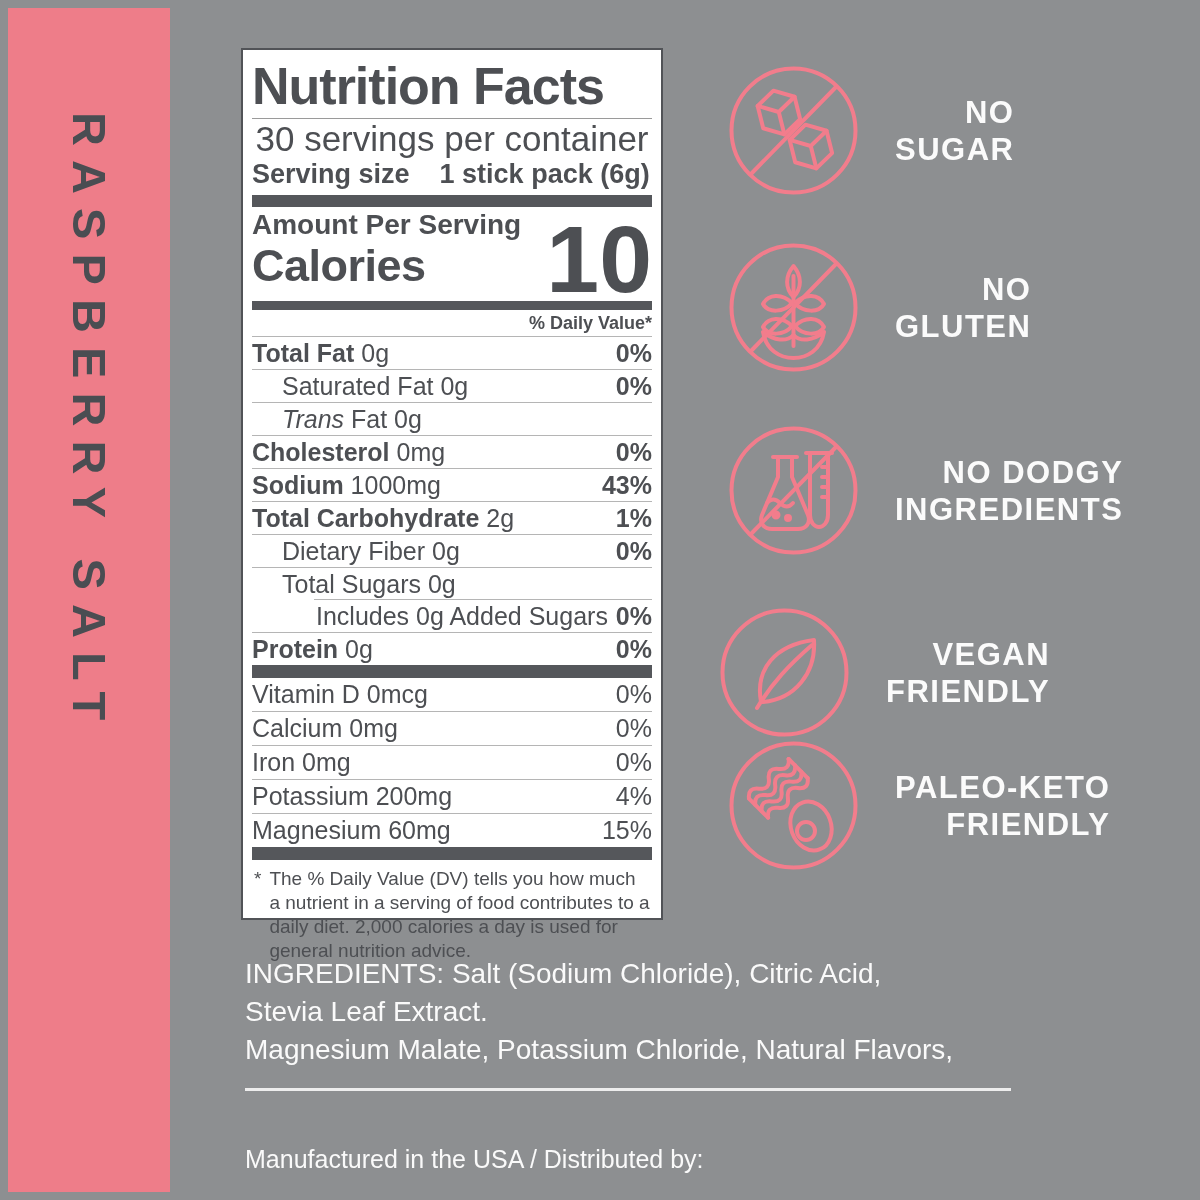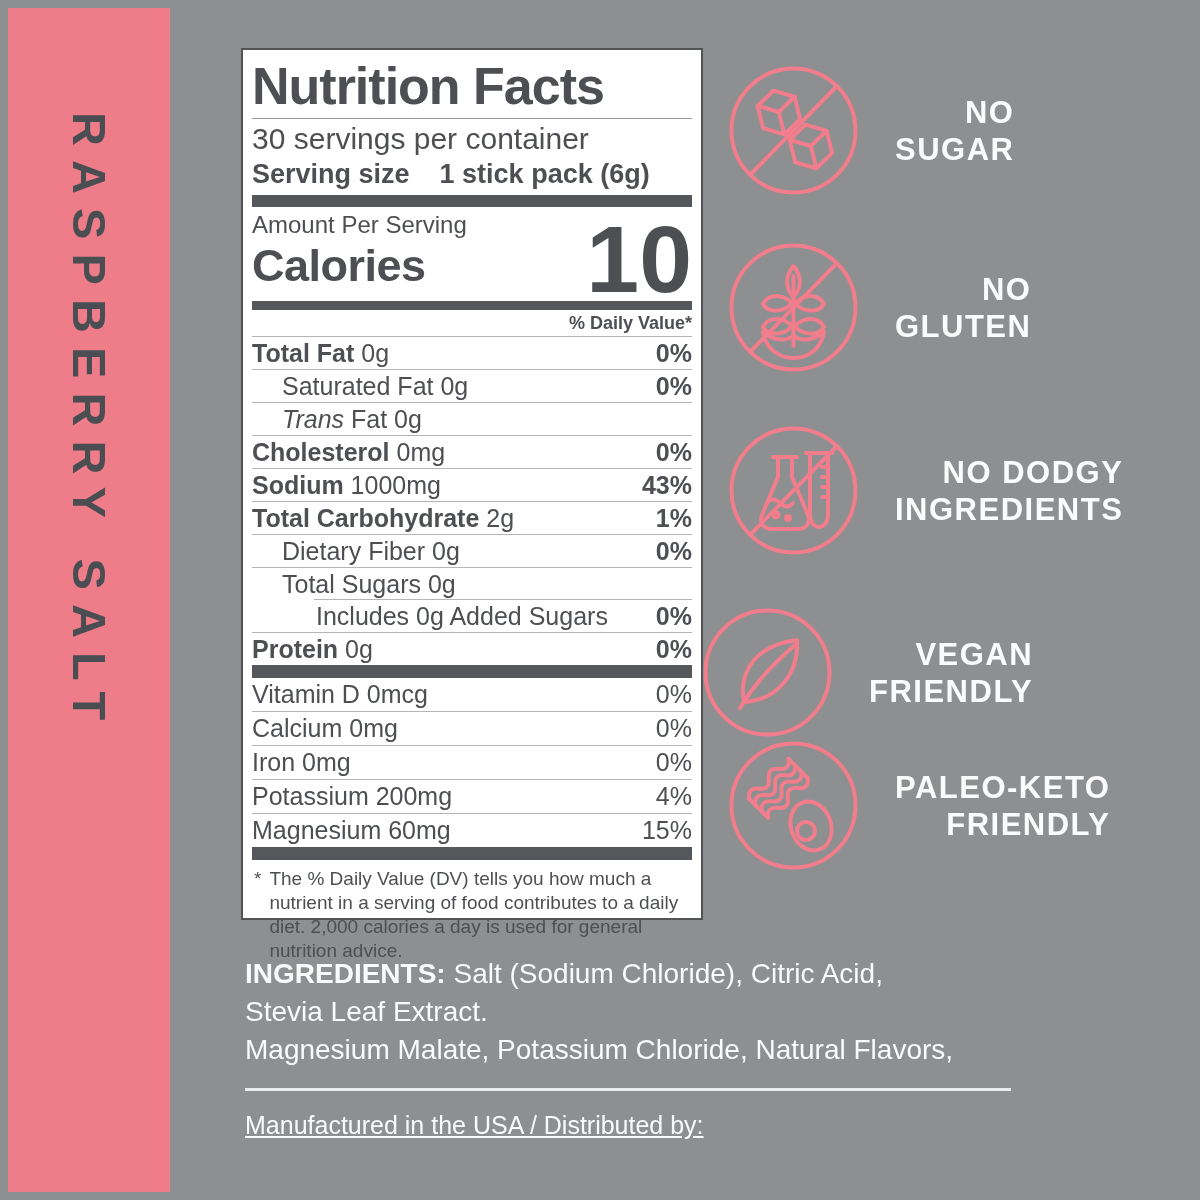--- a/index.html
+++ b/index.html
@@ -14,34 +14,34 @@
     background:#EE7D89;
   }
   .flavor-text{
     position:absolute;top:104px;left:50%;transform:translateX(-50%);
     writing-mode:vertical-rl;
     font-size:47px;font-weight:bold;letter-spacing:0.30em;
     color:#4A4D52;white-space:nowrap;
   }
   
   .nf{
-    position:absolute;left:241px;top:48px;width:462px;height:872px;
+    position:absolute;left:241px;top:48px;width:422px;height:872px;
     background:#FFFFFF;border:2px solid #515357;box-sizing:border-box;
     padding:6px 9px 0 9px;color:#4D4F53;
   }
   .nf-title{font-size:52px;font-weight:900;letter-spacing:-1px;line-height:56px;margin-top:2px;white-space:nowrap;}
   .nf-thinline{height:1px;background:#9a9a9a;margin:4px 0 3px 0;}
-  .nf-servings{font-size:30px;line-height:34px;height:34px;}
+  .nf-servings{font-size:35px;line-height:34px;height:34px;text-align:center;}
   .nf-serving-size{font-size:27px;font-weight:bold;line-height:36px;height:36px;display:flex;gap:30px;}
   .nf-bar{background:#55575B;}
   .bar-serving{height:12px;margin-top:3px;}
   .bar-cal{height:9px;}
   .bar-mid{height:13px;}
   .nf-cal-block{display:flex;justify-content:space-between;height:89px;padding-top:5px;}
-  .nf-aps{font-size:24px;font-weight:normal;line-height:26px;}
+  .nf-aps{font-size:28px;font-weight:bold;line-height:26px;}
   .nf-cal-label{font-size:45px;font-weight:900;line-height:56px;letter-spacing:-0.5px;}
   .nf-cal-value{font-size:95px;font-weight:900;line-height:84px;align-self:flex-end;}
   .nf-dv-header{font-size:18px;font-weight:bold;text-align:right;line-height:26px;height:26px;}
   .nf-row{display:flex;justify-content:space-between;align-items:center;
           height:32px;font-size:25px;border-top:1px solid #b5b5b5;position:relative;}
   .nf-row.vit{height:33px;}
   .nf-row.nosep{border-top:none;}
   .inset-line{position:absolute;top:-1px;left:62px;right:0;height:1px;background:#b5b5b5;}
   .ind1{padding-left:30px;}
   .ind2{padding-left:64px;}
@@ -50,23 +50,23 @@
   .nf-dv{font-weight:bold;}
   .nf-dv.reg{font-weight:normal;}
   .nf-footnote{display:flex;font-size:19px;line-height:24px;padding:7px 2px 0 2px;}
   .nf-footnote .star{margin-right:8px;}
   
   .claim{position:absolute;display:flex;align-items:center;gap:34px;text-align:right;}
   .claim svg{flex:0 0 auto;display:block;}
   .claim-label{color:#FBFBFB;font-size:31px;font-weight:bold;letter-spacing:1.5px;line-height:37px;white-space:nowrap;}
   
   .ingredients{position:absolute;left:245px;top:955px;color:#FAFAFA;font-size:28px;line-height:38px;}
-  .ingredients b{font-weight:bold;}
+  .ingredients b{font-weight:normal;}
   .footer-divider{position:absolute;left:245px;top:1088px;width:766px;height:3px;background:#EDEDED;}
-  .manufactured{position:absolute;left:245px;top:1110px;color:#FAFAFA;font-size:25px;line-height:31px;text-decoration:underline;}
+  .manufactured{position:absolute;left:245px;top:1144px;color:#FAFAFA;font-size:25px;line-height:31px;}
 </style>
 </head>
 <body>
 
 <div class="canvas">
 
   <div class="flavor-bar">
     <div class="flavor-text">RASPBERRY SALT</div>
   </div>
 
@@ -212,21 +212,21 @@
       <path d="M80,30 L106,30"></path>
       <path d="M96,44 L102,44 M96,54 L102,54 M96,64 L102,64 M96,74 L102,74"></path>
       <line x1="110" y1="24" x2="25" y2="111"></line>
     </svg>
     <div class="claim-label">
       <div>NO DODGY</div>
       <div>INGREDIENTS</div>
     </div>
   </div>
 
-  <div class="claim" style="left:700px;top:605px;">
+  <div class="claim" style="left:717px;top:605px;">
     <svg width="135" height="135" viewBox="0 0 135 135" fill="none" stroke="#F27D8C" stroke-width="4" stroke-linecap="round" stroke-linejoin="round">
       <circle cx="67.5" cy="67.5" r="62"></circle>
       <path d="M44,97 C38,64 58,40 97,35 C99,68 78,94 46,97 Z"></path>
       <path d="M40,103 C55,78 72,60 95,40"></path>
     </svg>
     <div class="claim-label">
       <div>VEGAN</div>
       <div>FRIENDLY</div>
     </div>
   </div>

